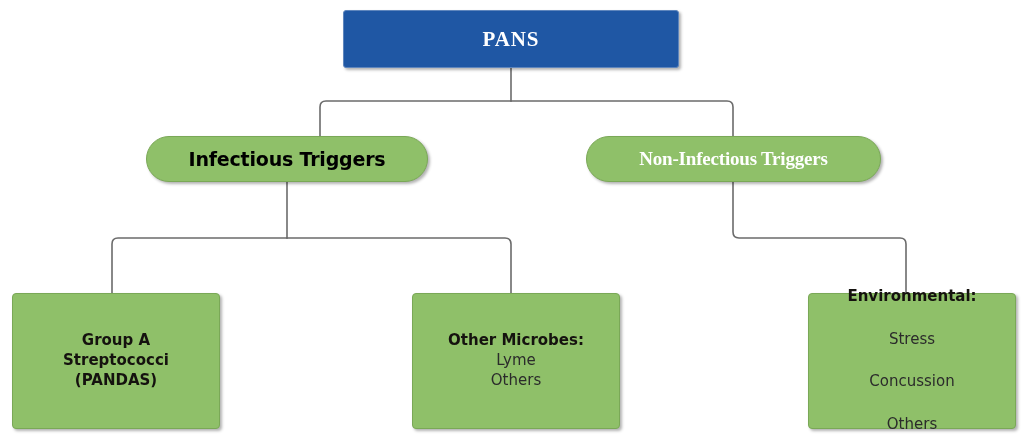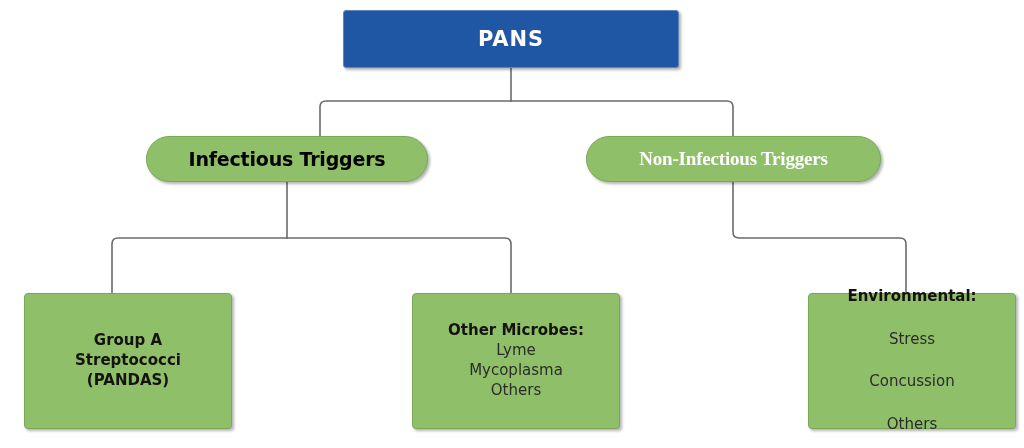--- a/index.html
+++ b/index.html
@@ -40,20 +40,21 @@
   
   .node-root {
     left: 343px;
     top: 10px;
     width: 336px;
     height: 58px;
     background: #1f57a4;
     border: 1px solid #5f86bd;
     border-radius: 3px;
     box-shadow: 2px 2px 3px rgba(0,0,0,0.30);
+    font-family: Liberation Serif, serif;
   }
   .node-root .label {
     color: #ffffff;
     font-size: 21px;
     font-weight: bold;
     letter-spacing: 0.9px;
   }
 
   
   .node-pill {
@@ -97,21 +98,21 @@
     font-size: 15px;
     font-weight: bold;
     line-height: 1.32;
   }
   .node-leaf .leaf-item {
     color: #2b2b2b;
     font-size: 15px;
     font-weight: normal;
     line-height: 1.33;
   }
-  #node-strep  { left: 24px; }
+  #node-strep  { left: 12px; }
   #node-other  { left: 412px; }
   #node-env    { left: 808px; gap: 23px; }
 </style>
 </head>
 <body>
 
 <div id="canvas">
 
   <svg id="connectors" viewBox="0 0 1024 448" xmlns="http://www.w3.org/2000/svg">
     <g fill="none" stroke="#6b6b6b" stroke-width="1.6" stroke-linecap="round" stroke-linejoin="round">
@@ -143,21 +144,20 @@
 
   <div class="node node-leaf" id="node-strep">
     <span class="leaf-title">Group A</span>
     <span class="leaf-title">Streptococci</span>
     <span class="leaf-title">(PANDAS)</span>
   </div>
 
   <div class="node node-leaf" id="node-other">
     <span class="leaf-title">Other Microbes:</span>
     <span class="leaf-item">Lyme</span>
-    <span class="leaf-item">Mycoplasma</span>
     <span class="leaf-item">Others</span>
   </div>
 
   <div class="node node-leaf" id="node-env">
     <span class="leaf-title">Environmental:</span>
     <span class="leaf-item">Stress</span>
     <span class="leaf-item">Concussion</span>
     <span class="leaf-item">Others</span>
   </div>
 

